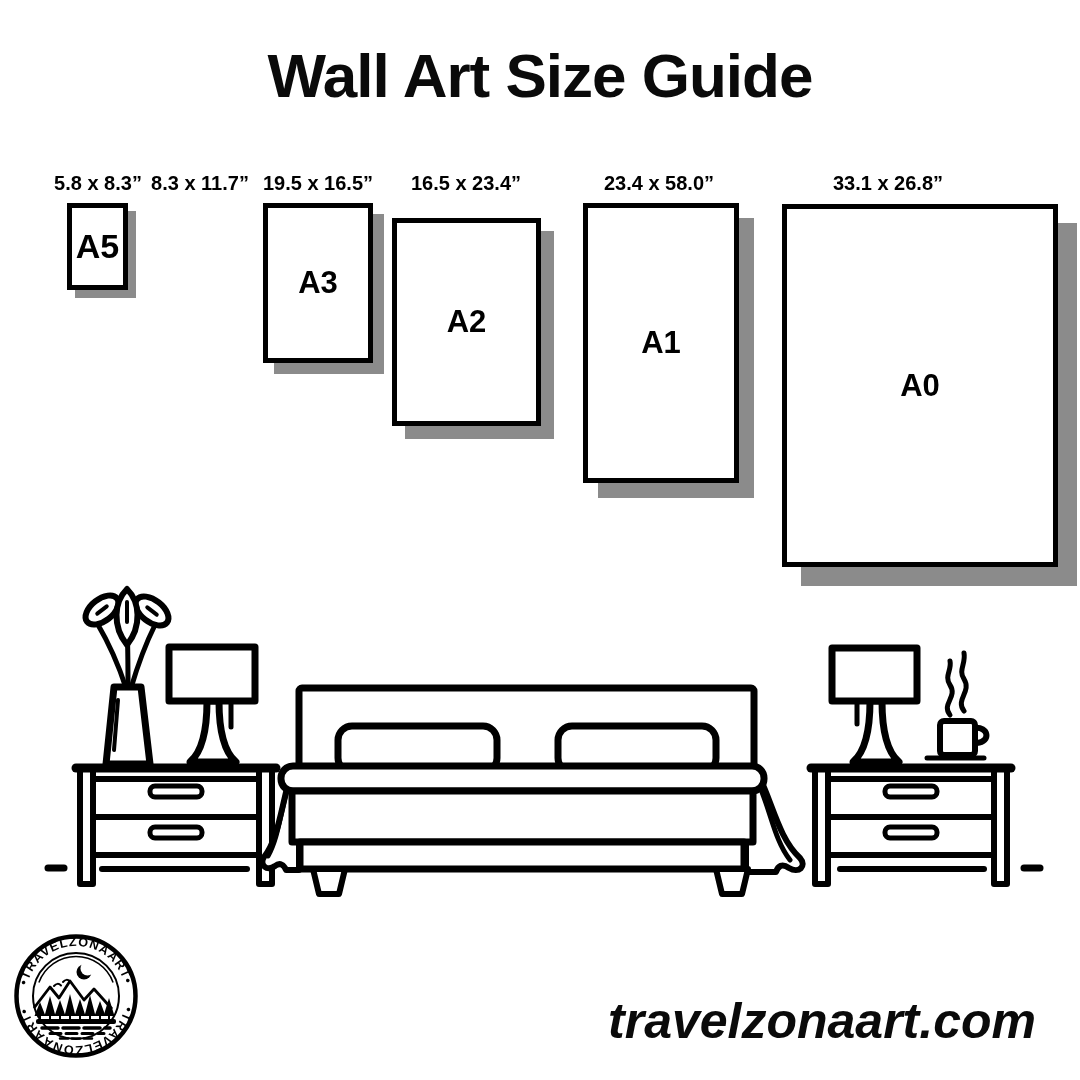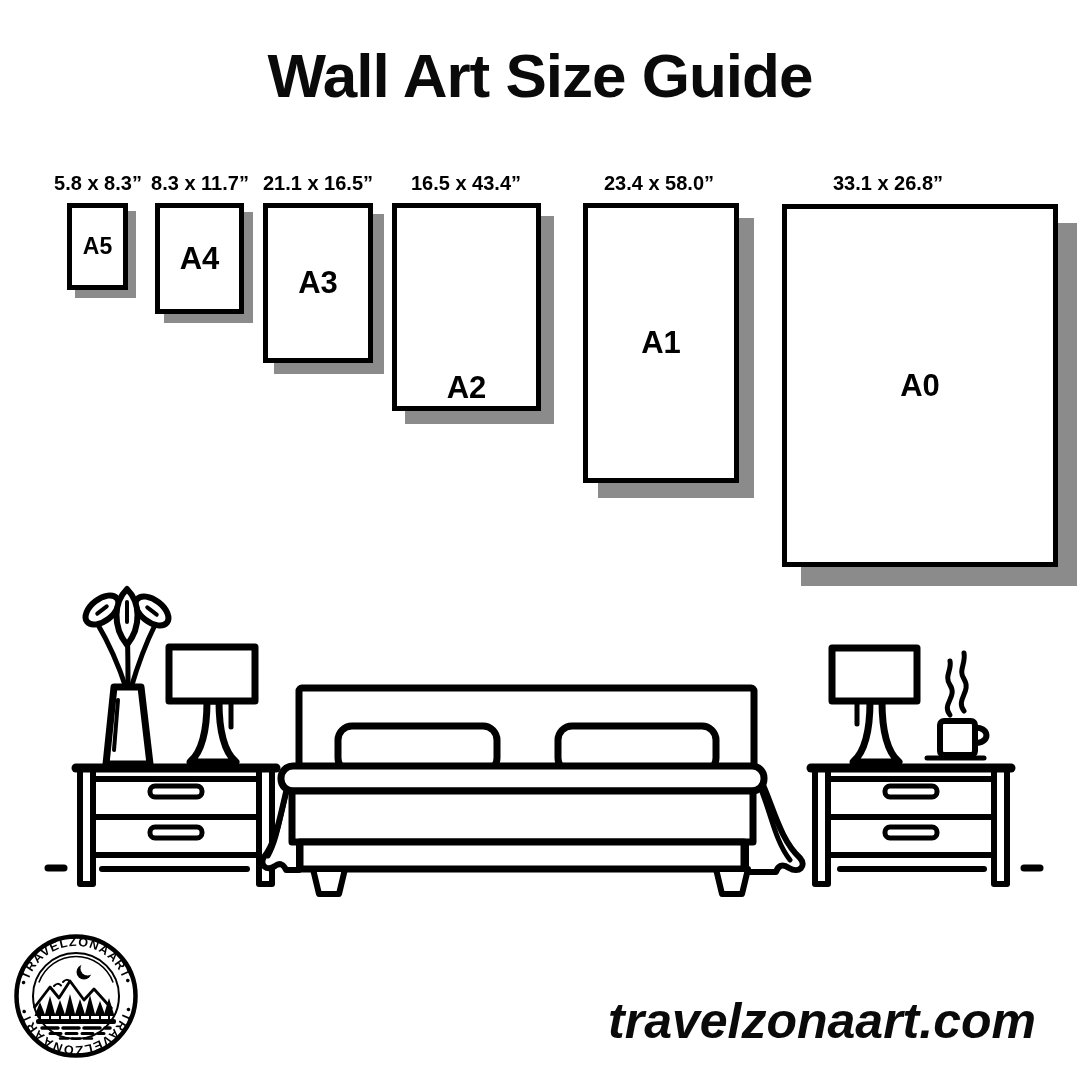--- a/index.html
+++ b/index.html
@@ -14,52 +14,49 @@
   .dim-label{
     position:absolute;width:200px;text-align:center;top:172px;
     font-size:20px;font-weight:bold;color:#000;
   }
   .paper{
     position:absolute;box-sizing:border-box;background:#fff;
     border:5px solid #000;display:flex;align-items:center;justify-content:center;
   }
   .paper span{font-size:31px;font-weight:bold;color:#000;}
   .p-a5{left:67px;top:203px;width:61px;height:87px;box-shadow:8px 8px 0 #8b8b8b;}
-  .p-a5 span{font-size:23px;}
+  .p-a5 span{font-size:34px;}
   .p-a4{left:155px;top:203px;width:89px;height:111px;box-shadow:9px 9px 0 #8b8b8b;}
   .p-a3{left:263px;top:203px;width:110px;height:160px;box-shadow:11px 11px 0 #8b8b8b;text-align:right;}
-  .p-a2{left:392px;top:203px;width:149px;height:208px;box-shadow:13px 13px 0 #8b8b8b;align-items:flex-end;}
+  .p-a2{left:392px;top:218px;width:149px;height:208px;box-shadow:13px 13px 0 #8b8b8b;}
   .p-a1{left:583px;top:203px;width:156px;height:280px;box-shadow:15px 15px 0 #8b8b8b;}
   .p-a0{left:782px;top:204px;width:276px;height:363px;box-shadow:19px 19px 0 #8b8b8b;}
   .scene{position:absolute;left:0;top:0;width:1080px;height:1080px;}
   .logo{position:absolute;left:12px;top:932px;width:128px;height:128px;}
   .website{
     position:absolute;left:597px;top:992px;width:450px;text-align:center;
     font-size:50px;font-weight:bold;color:#0a0a0a;letter-spacing:0;font-style:italic;
   }
 </style>
 </head>
 <body>
 
 <div class="canvas">
 
   <div class="title">Wall Art Size Guide</div>
 
   <div class="dim-label" style="left:-2px">5.8 x 8.3”</div>
   <div class="dim-label" style="left:100px">8.3 x 11.7”</div>
-  <div class="dim-label" style="left:218px">21.1 x 16.5”</div>
-  <div class="dim-label" style="left:366px">16.5 x 43.4”</div>
+  <div class="dim-label" style="left:218px">19.5 x 16.5”</div>
+  <div class="dim-label" style="left:366px">16.5 x 23.4”</div>
   <div class="dim-label" style="left:559px">23.4 x 58.0”</div>
   <div class="dim-label" style="left:788px">33.1 x 26.8”</div>
 
   <div class="paper p-a5">
       <span>A5</span>
-    </div>
-  <div class="paper p-a4">
-      <span>A4</span>
     </div>
   <div class="paper p-a3">
       <span>A3</span>
     </div>
   <div class="paper p-a2">
       <span>A2</span>
     </div>
   <div class="paper p-a1">
       <span>A1</span>
     </div>

